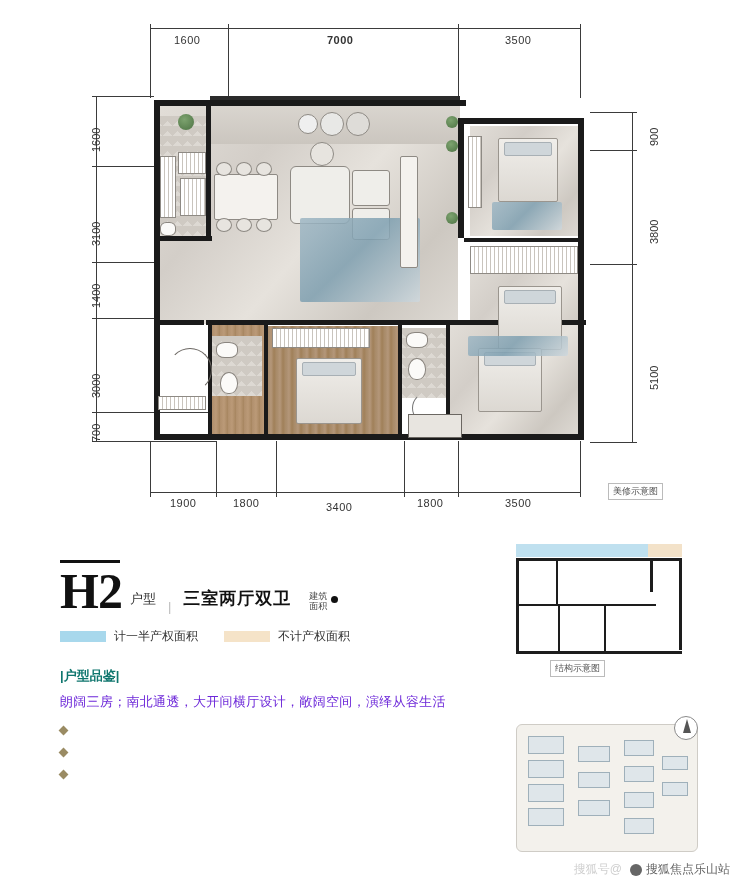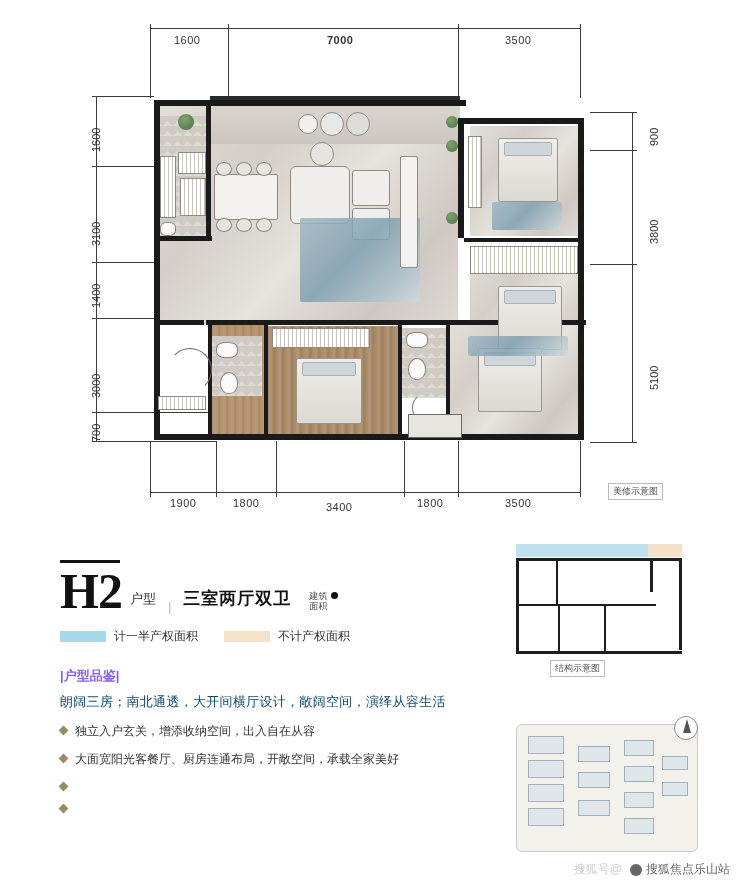--- a/index.html
+++ b/index.html
@@ -52,33 +52,33 @@
   .note{position:absolute;font-size:9px;color:#555;border:1px solid #bbb;padding:1px 4px;background:#fff;}
 
   
   .info{position:absolute;left:60px;top:560px;width:420px;}
   .rule{width:60px;height:3px;background:#111;margin-bottom:6px;}
   .headline{display:flex;align-items:flex-end;gap:8px;}
   .h2{font-size:50px;font-weight:700;line-height:.9;letter-spacing:-1px;color:#111;font-family:"Liberation Serif",serif;}
   .tag{font-size:13px;color:#333;padding-bottom:6px;}
   .sep{color:#bbb;padding:0 4px;}
   .big-type{font-size:17px;font-weight:700;color:#111;padding-bottom:4px;letter-spacing:1px;}
-  .area-wrap{display:flex;align-items:flex-start;gap:4px;padding-bottom:2px;margin-left:10px;}
+  .area-wrap{display:flex;align-items:center;gap:4px;padding-bottom:2px;margin-left:10px;}
   .area-k{font-size:9px;line-height:1.1;color:#444;text-align:center;}
   .area-dot{width:7px;height:7px;border-radius:50%;background:#111;margin:0 3px 6px 0;}
   .area-v{font-size:24px;font-weight:700;color:#111;}
   .area-v sup{font-size:11px;}
 
   .legend{display:flex;gap:26px;margin-top:14px;align-items:center;}
   .legend-item{display:flex;align-items:center;gap:8px;font-size:12px;color:#333;}
   .sw{width:46px;height:11px;display:inline-block;}
 
   .quality{margin-top:22px;}
-  .q-title{font-size:13px;font-weight:700;color:#8b5cf6;}
-  .q-sub{font-size:13px;color:#0c4a6e;margin-top:8px;letter-spacing:.3px;}
+  .q-title{font-size:13px;font-weight:700;color:#0f766e;}
+  .q-sub{font-size:13px;color:#6d28d9;margin-top:8px;letter-spacing:.3px;}
   .bullets{margin-top:12px;}
   .bullet{display:flex;gap:8px;align-items:flex-start;font-size:12px;color:#333;margin-bottom:11px;}
   .dia{width:7px;height:7px;background:#9a8b63;transform:rotate(45deg);margin-top:4px;flex:0 0 auto;}
 
   
   .mini{position:absolute;}
   .mini-cap{position:absolute;font-size:9px;color:#555;border:1px solid #bbb;padding:1px 4px;background:#fff;}
   .mini-wall{position:absolute;background:#1d1d1d;}
   .mini-band{position:absolute;background:#bfe0ef;}
   .mini-band2{position:absolute;background:#f3e2c9;}
@@ -279,25 +279,20 @@
         <span>不计产权面积</span>
       </div>
     </div>
 
     <div class="quality">
       <div class="q-title">|户型品鉴|</div>
       <div class="q-sub">朗阔三房；南北通透，大开间横厅设计，敞阔空间，演绎从容生活</div>
       <div class="bullets">
         <div class="bullet">
           <span class="dia"></span>
-          <span>独立入户玄关，增添收纳空间，出入自在从容</span>
-        </div>
-        <div class="bullet">
-          <span class="dia"></span>
-          <span>大面宽阳光客餐厅、厨房连通布局，开敞空间，承载全家美好</span>
         </div>
         <div class="bullet">
           <span class="dia"></span>
         </div>
         <div class="bullet">
           <span class="dia"></span>
         </div>
       </div>
     </div>
   </div>

